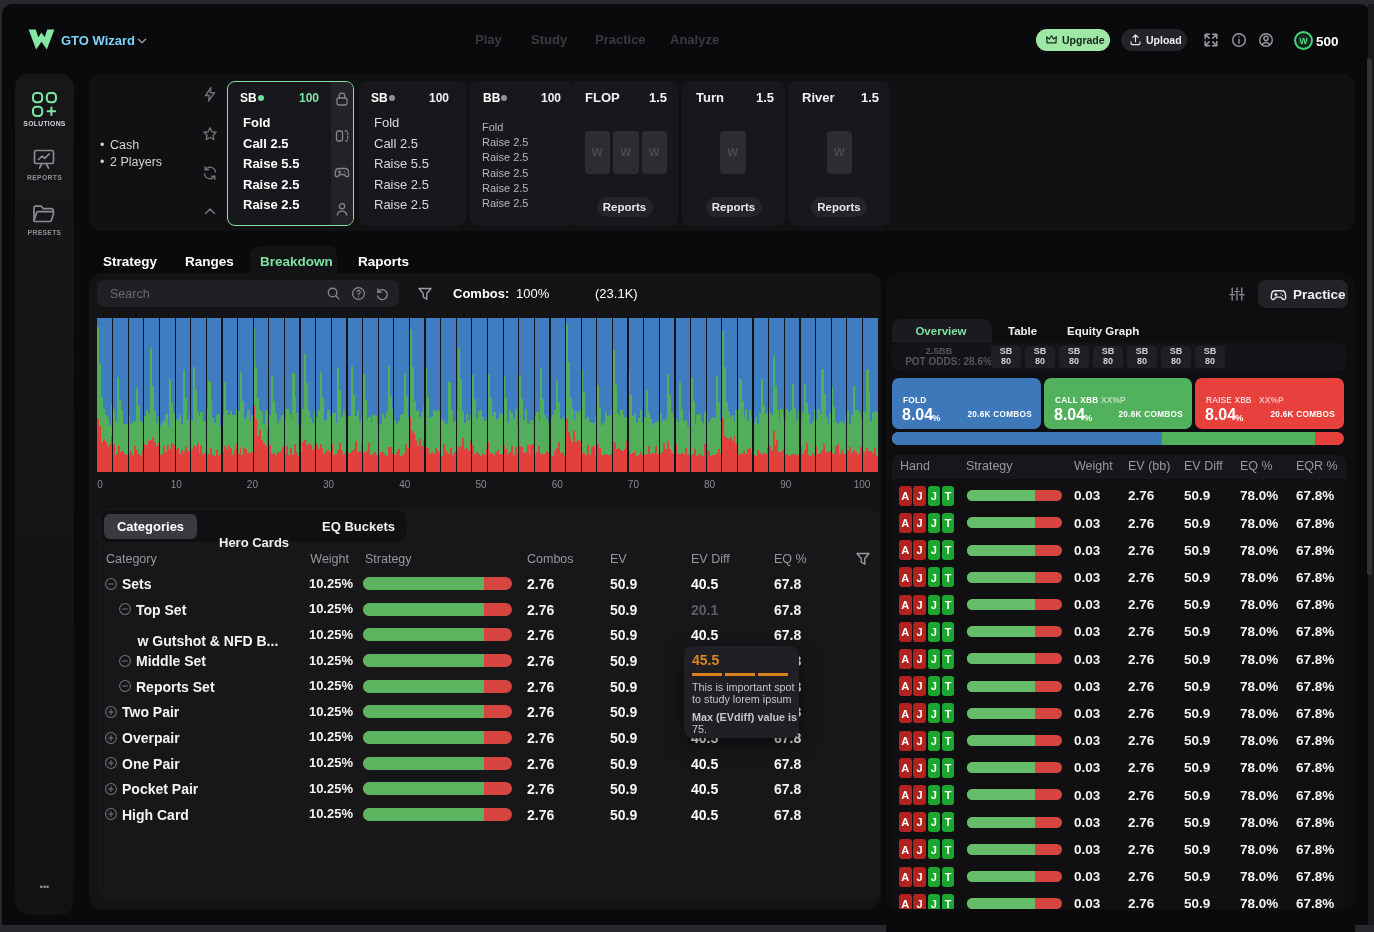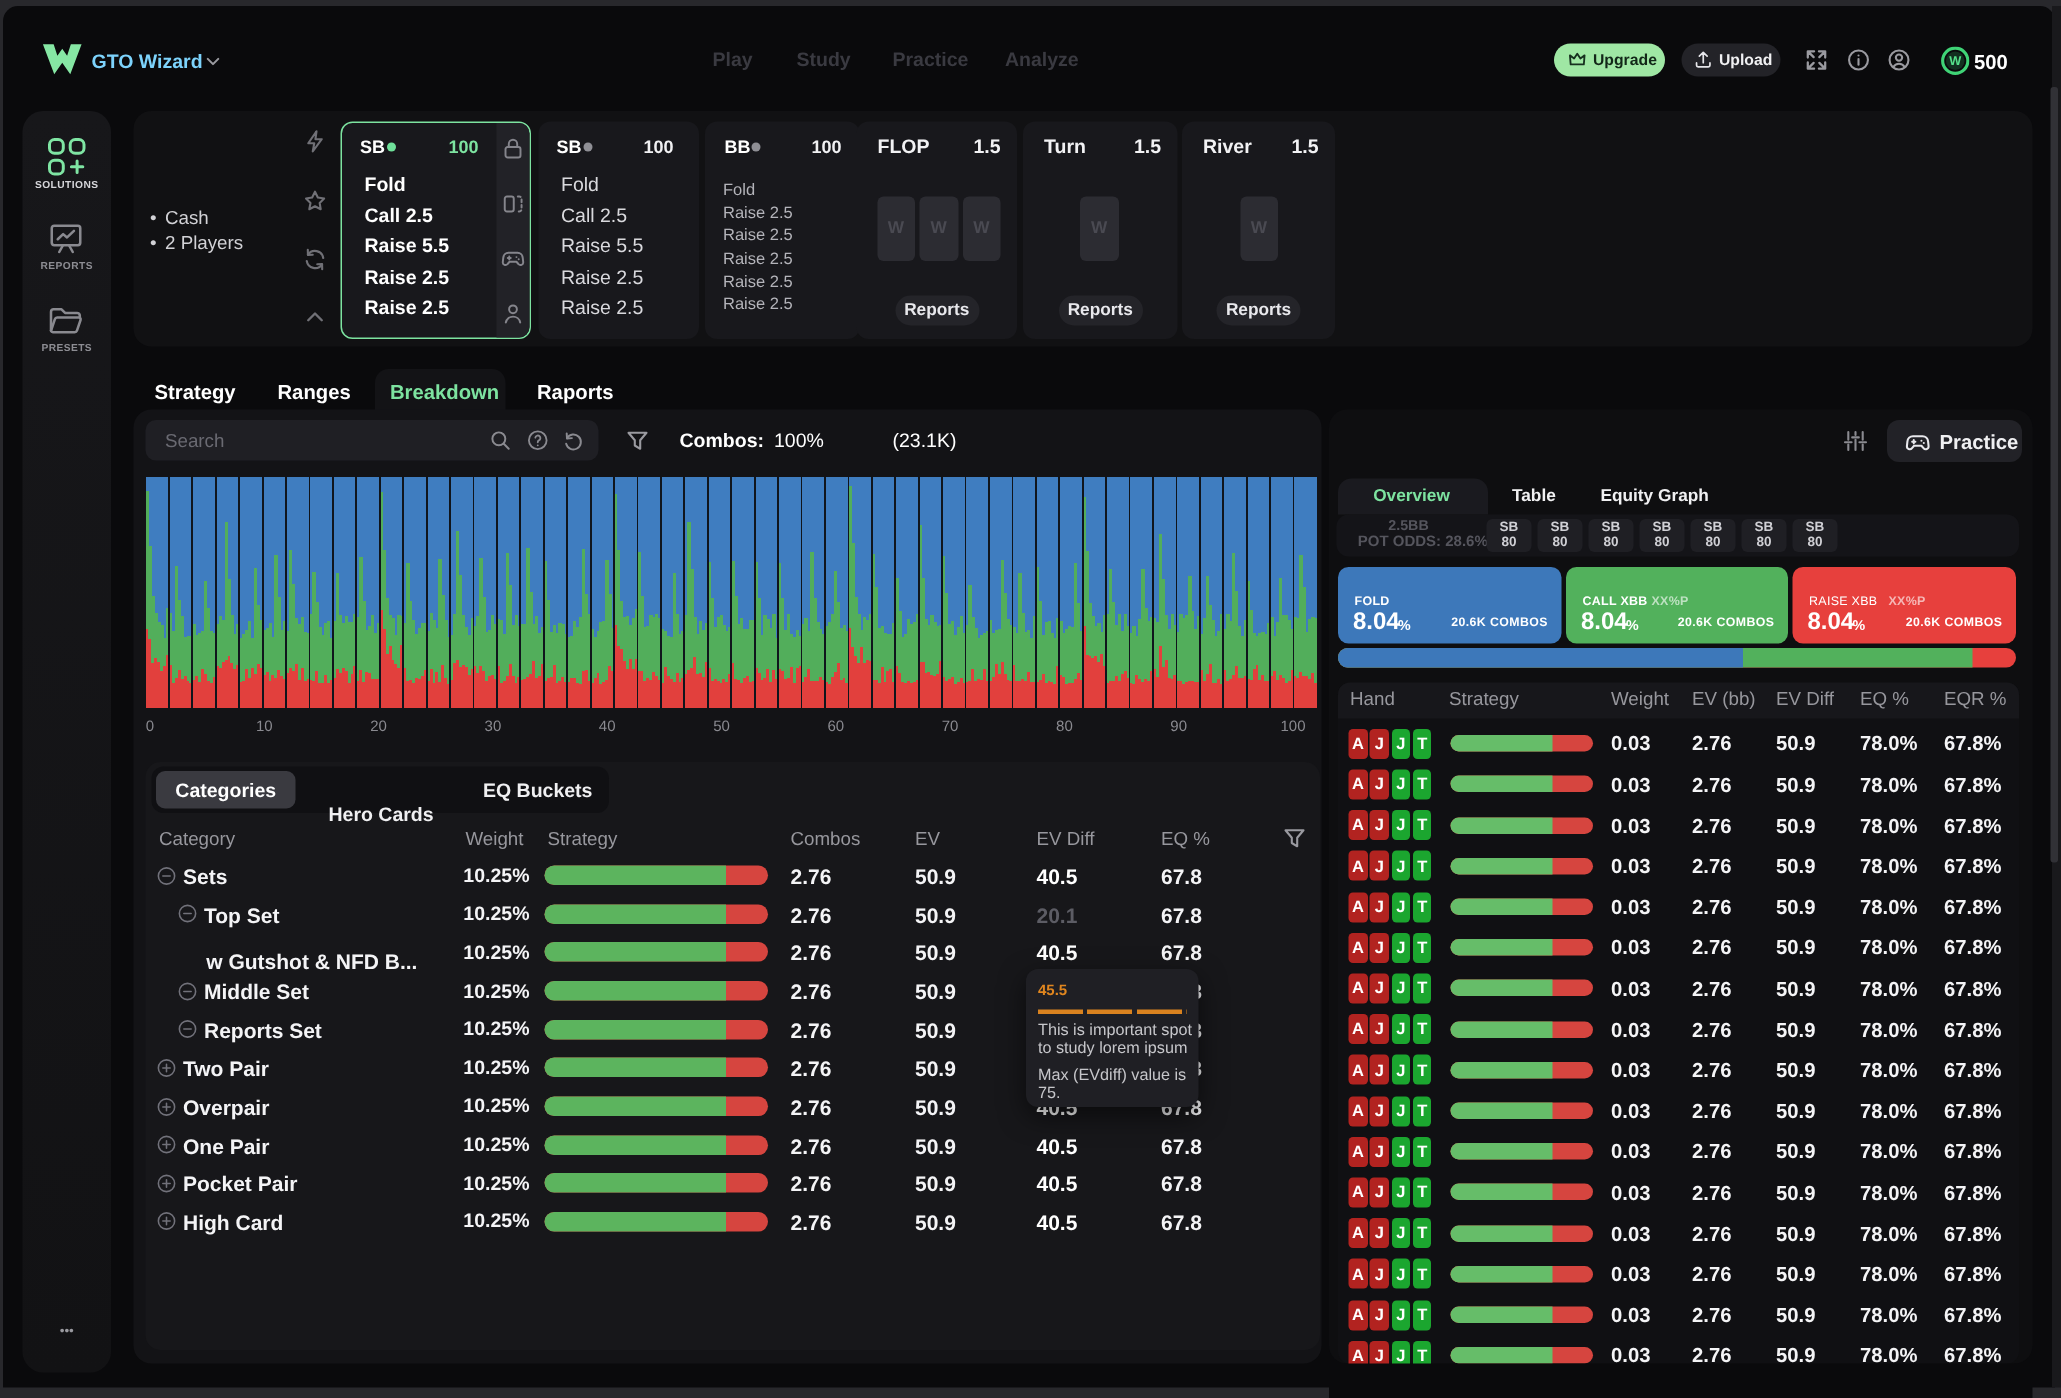--- a/index.html
+++ b/index.html
@@ -1169,25 +1169,25 @@
       </svg></div>
 <div style="position:absolute;left:122px;top:805.8px;font-size:14px;color:#f4f4f6;font-weight:600;line-height:18px;white-space:nowrap;">High Card</div>
 <div style="position:absolute;right:1021px;top:806.4px;font-size:13px;color:#f4f4f6;font-weight:700;line-height:16px;white-space:nowrap;">10.25%</div>
 <div style="position:absolute;left:363px;top:807.95px;width:149px;height:13px;background:#d6453f;border-radius:6.5px;"></div>
 <div style="position:absolute;left:363px;top:807.95px;width:121px;height:13px;background:#5cb45e;border-radius:0px;border-radius:6.5px 0 0 6.5px;"></div>
 <div style="position:absolute;left:527px;top:805.8px;font-size:14px;color:#f4f4f6;font-weight:600;line-height:18px;white-space:nowrap;">2.76</div>
 <div style="position:absolute;left:610px;top:805.8px;font-size:14px;color:#f4f4f6;font-weight:600;line-height:18px;white-space:nowrap;">50.9</div>
 <div style="position:absolute;left:691px;top:805.8px;font-size:14px;color:#ffffff;font-weight:600;line-height:18px;white-space:nowrap;">40.5</div>
 <div style="position:absolute;left:774px;top:805.8px;font-size:14px;color:#f4f4f6;font-weight:600;line-height:18px;white-space:nowrap;">67.8</div>
 <div style="position:absolute;left:684px;top:646px;width:115px;height:92px;background:#1f1f24;border-radius:8px;box-shadow:0 6px 18px rgba(0,0,0,.55);z-index:5;"></div>
-<div style="position:absolute;left:692px;top:651.6px;font-size:10px;color:#e0861f;font-weight:700;line-height:17px;white-space:nowrap;z-index:6;">45.5</div>
+<div style="position:absolute;left:692px;top:651.6px;font-size:14px;color:#e0861f;font-weight:700;line-height:17px;white-space:nowrap;z-index:6;">45.5</div>
 <div style="position:absolute;left:692px;top:673px;width:99px;height:3px;background:repeating-linear-gradient(90deg,#d9821f 0 30px,rgba(0,0,0,0) 30px 33px);z-index:6;"></div>
 <div style="position:absolute;left:692px;top:680.3px;font-size:10.8px;color:#c6c6ca;font-weight:400;line-height:14px;white-space:nowrap;z-index:6;">This is important spot</div>
 <div style="position:absolute;left:692px;top:692.3px;font-size:10.8px;color:#c6c6ca;font-weight:400;line-height:14px;white-space:nowrap;z-index:6;">to study lorem ipsum</div>
-<div style="position:absolute;left:692px;top:710.3px;font-size:10.8px;color:#c6c6ca;font-weight:400;line-height:14px;white-space:nowrap;z-index:6;text-align:center;">Max (EVdiff) value is</div>
+<div style="position:absolute;left:692px;top:710.3px;font-size:10.8px;color:#c6c6ca;font-weight:700;line-height:14px;white-space:nowrap;z-index:6;text-align:center;">Max (EVdiff) value is</div>
 <div style="position:absolute;left:692px;top:722.3px;font-size:10.8px;color:#c6c6ca;font-weight:400;line-height:14px;white-space:nowrap;z-index:6;">75.</div>
 <div style="position:absolute;left:886px;top:273px;width:469px;height:636px;background:#0e0e10;border-radius:12px;"></div>
 <div style="position:absolute;left:1229px;top:286px;line-height:0;"><svg width="16" height="16" viewBox="0 0 16 16" fill="none" stroke-linecap="round" stroke-linejoin="round" stroke="#8a8a90" stroke-width="1.4">
         <path d="M3.2 2 v5.2 M3.2 10.4 v3.6 M8 2 v2 M8 7.2 v6.8 M12.8 2 v5.2 M12.8 10.4 v3.6"></path>
         <path d="M1 8.8 h4.4 M5.8 5.6 h4.4 M10.6 8.8 h4.4"></path>
       </svg></div>
 <div style="position:absolute;left:1258px;top:280px;width:90px;height:28px;background:#222227;border-radius:8px;"></div>
 <div style="position:absolute;left:1270px;top:286px;line-height:0;"><svg width="17" height="17" viewBox="0 0 16 16" fill="none" stroke="#e8e8ec" stroke-width="1.3" stroke-linecap="round" stroke-linejoin="round">
         <path d="M5 4.5 h6 a3.6 3.6 0 0 1 3.5 3.4 l.3 2.8 a1.8 1.8 0 0 1-3.2 1.3 l-1.3-1.5 H5.7 l-1.3 1.5 a1.8 1.8 0 0 1-3.2-1.3 l.3-2.8 A3.6 3.6 0 0 1 5 4.5 Z"></path>
         <path d="M5.5 7 v2 M4.5 8 h2 M10.3 7.4 h.01 M11.8 8.8 h.01"></path>

